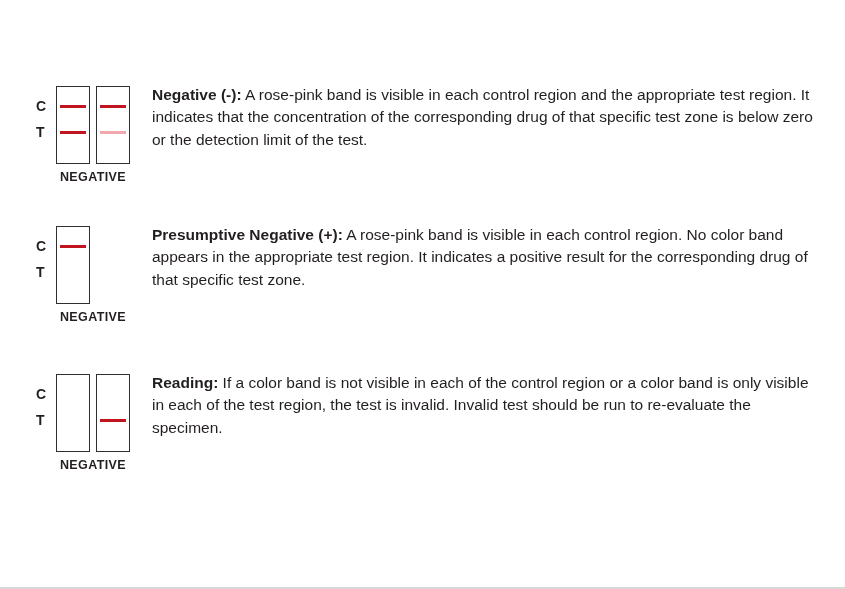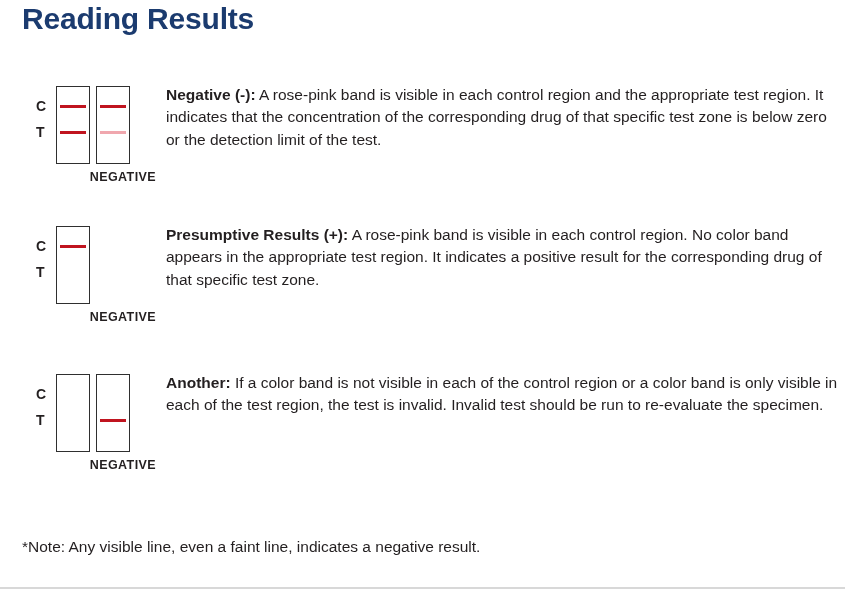--- a/index.html
+++ b/index.html
@@ -97,36 +97,35 @@
   .band-strong { background: #c0141f; }
   .band-faint  { background: #f0a7ae; }
   .band-c { top: 18px; }
   .band-t { top: 44px; }
 
   .strip-caption {
     position: absolute;
     left: 0;
     top: 88px;
     width: 126px;
-    text-align: right;
+    text-align: center;
     font-size: 12.5px;
     font-weight: bold;
     letter-spacing: 0.4px;
     color: #231f20;
   }
 
   .desc {
     position: absolute;
     left: 152px;
     top: 2px;
     width: 672px;
     font-size: 15.5px;
     line-height: 1.45;
     color: #231f20;
-    margin-left: 14px;
   }
   .desc b {
     font-weight: bold;
   }
 
   .note {
     position: absolute;
     left: 22px;
     top: 538px;
     font-size: 15.5px;
@@ -140,21 +139,20 @@
     width: 845px;
     height: 2px;
     background: #d8d8d8;
   }
 </style>
 </head>
 <body>
 
 <div class="page">
 
-  <div class="title">Reading Results</div>
 
   <div class="row row-negative">
     <div class="strip-block">
       <div class="strip-wrap">
         <div class="ct-labels">
           <span class="ct-c">C</span>
           <span class="ct-t">T</span>
         </div>
         <div class="cassette">
           <div class="win win-left">
@@ -180,38 +178,37 @@
           <span class="ct-t">T</span>
         </div>
         <div class="cassette">
           <div class="win win-left">
             <div class="band band-c band-strong"></div>
           </div>
         </div>
       </div>
       <div class="strip-caption">NEGATIVE</div>
     </div>
-    <div class="desc"><b>Presumptive Results (+):</b><span> A rose-pink band is visible in each control region. No color band appears in the appropriate test region. It indicates a positive result for the corresponding drug of that specific test zone.</span></div>
+    <div class="desc"><b>Presumptive Negative (+):</b><span> A rose-pink band is visible in each control region. No color band appears in the appropriate test region. It indicates a positive result for the corresponding drug of that specific test zone.</span></div>
   </div>
 
   <div class="row row-invalid">
     <div class="strip-block">
       <div class="strip-wrap">
         <div class="ct-labels">
           <span class="ct-c">C</span>
           <span class="ct-t">T</span>
         </div>
         <div class="cassette">
           <div class="win win-left"></div>
           <div class="win win-right">
             <div class="band band-t band-strong"></div>
           </div>
         </div>
       </div>
       <div class="strip-caption">NEGATIVE</div>
     </div>
-    <div class="desc"><b>Another:</b><span> If a color band is not visible in each of the control region or a color band is only visible in each of the test region, the test is invalid. Invalid test should be run to re-evaluate the specimen.</span></div>
+    <div class="desc"><b>Reading:</b><span> If a color band is not visible in each of the control region or a color band is only visible in each of the test region, the test is invalid. Invalid test should be run to re-evaluate the specimen.</span></div>
   </div>
 
-  <div class="note">*Note: Any visible line, even a faint line, indicates a negative result.</div>
 
   <div class="divider"></div>
 </div>
 
 </body></html>

